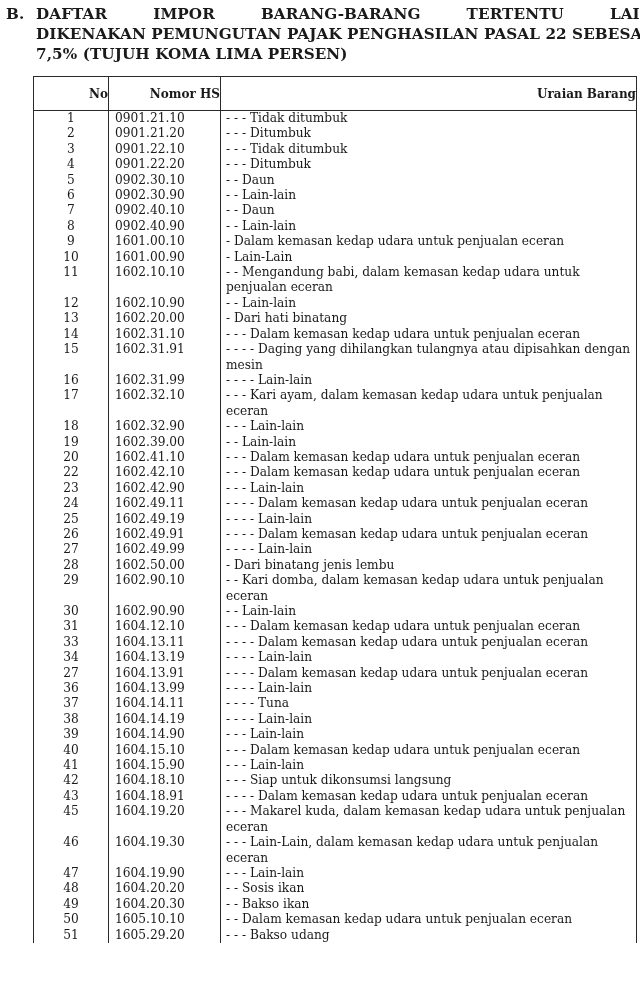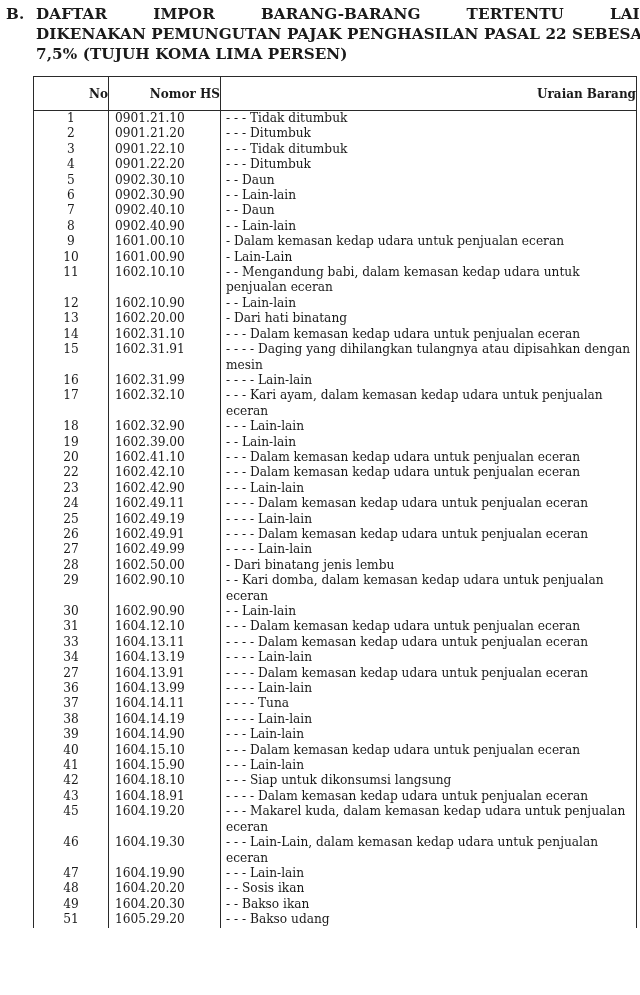--- a/index.html
+++ b/index.html
@@ -294,18 +294,23 @@
         <td class="no">48</td>
         <td class="hs">1604.20.20</td>
         <td class="desc">- - Sosis ikan</td>
       </tr>
       <tr>
         <td class="no">49</td>
         <td class="hs">1604.20.30</td>
         <td class="desc">- - Bakso ikan</td>
       </tr>
       <tr>
+        <td class="no">50</td>
+        <td class="hs">1605.10.10</td>
+        <td class="desc">- - Dalam kemasan kedap udara untuk penjualan eceran</td>
+      </tr>
+      <tr>
         <td class="no">51</td>
         <td class="hs">1605.29.20</td>
         <td class="desc">- - - Bakso udang</td>
       </tr>
     </tbody>
 </table>
 
 </body></html>

